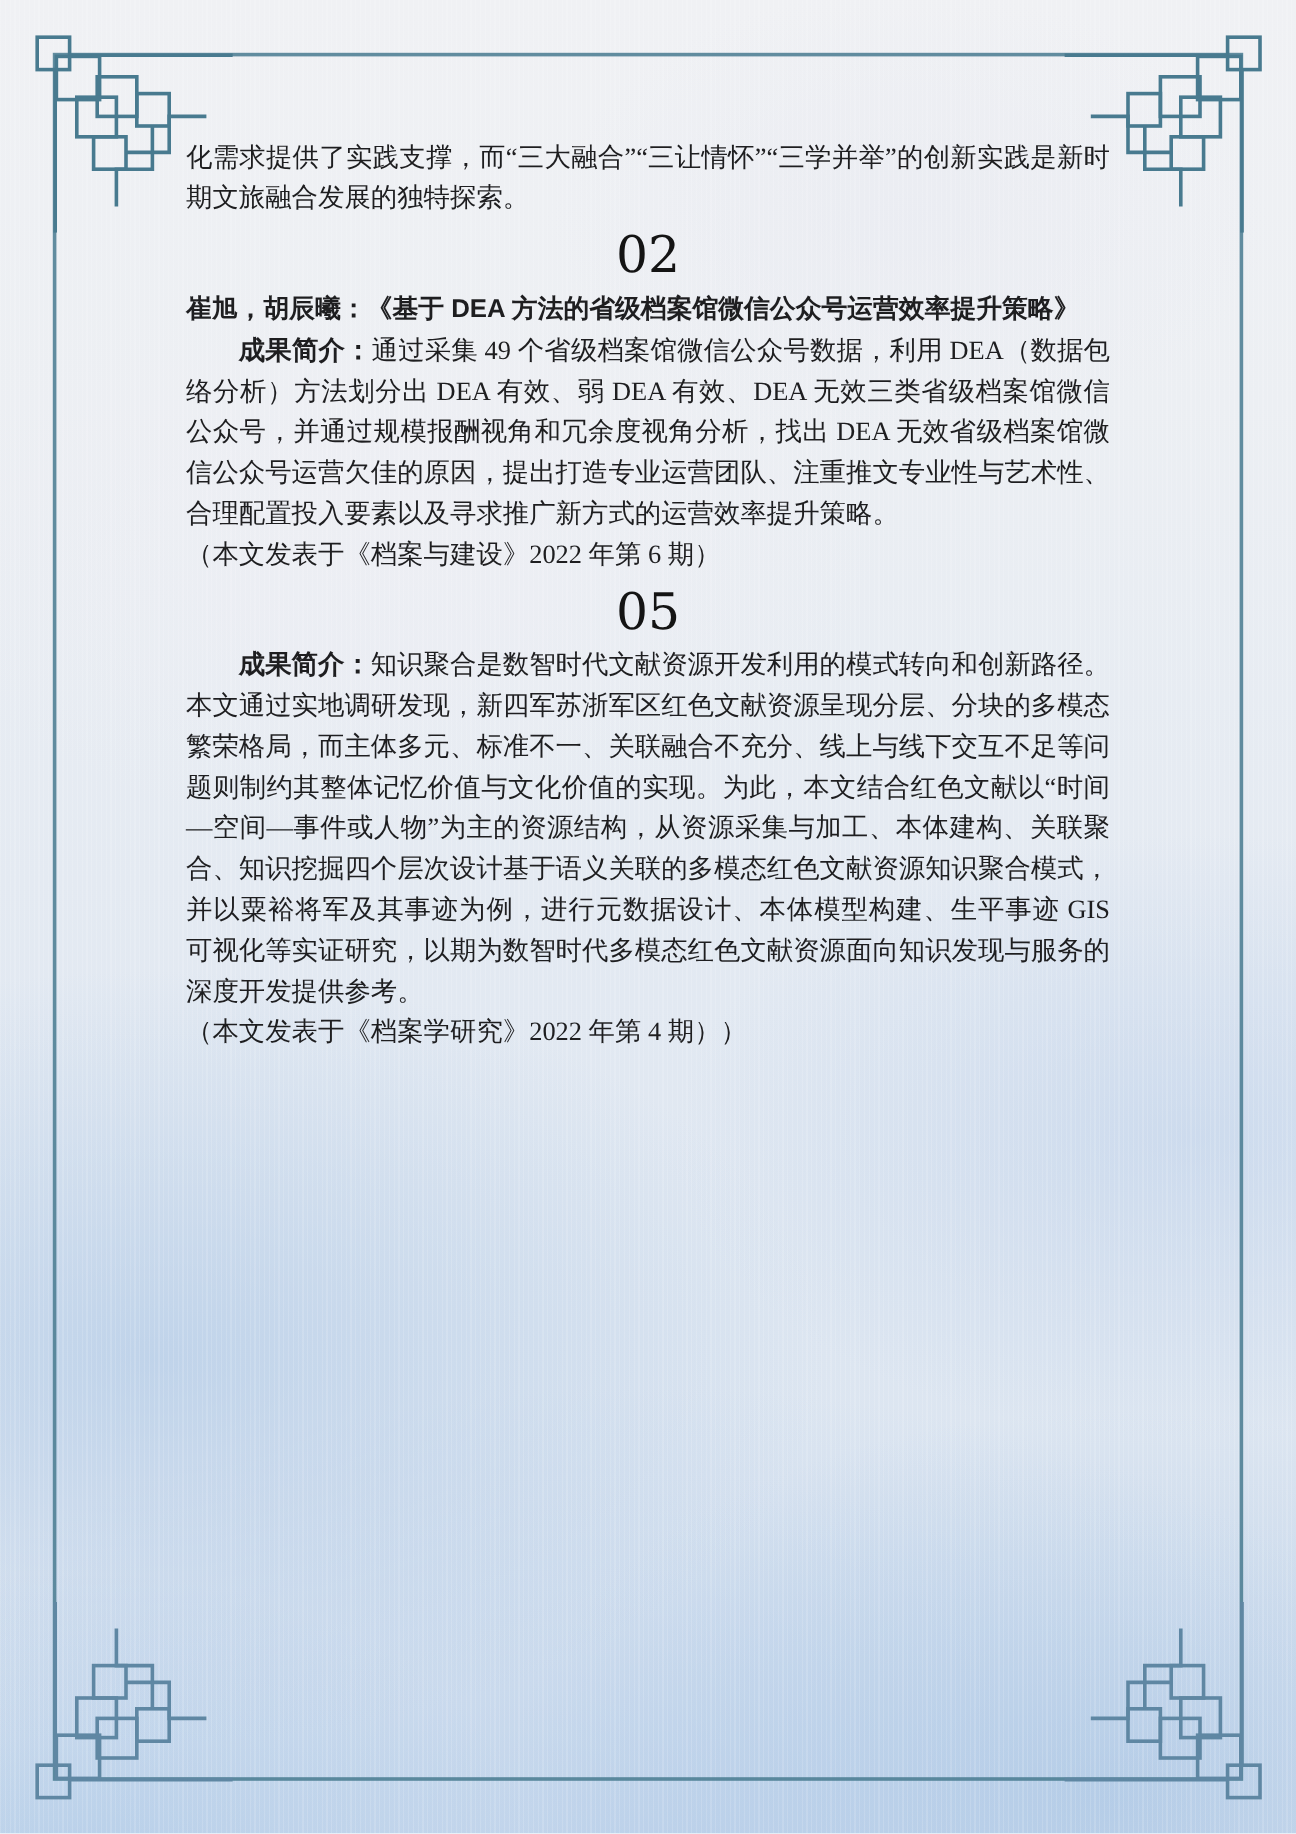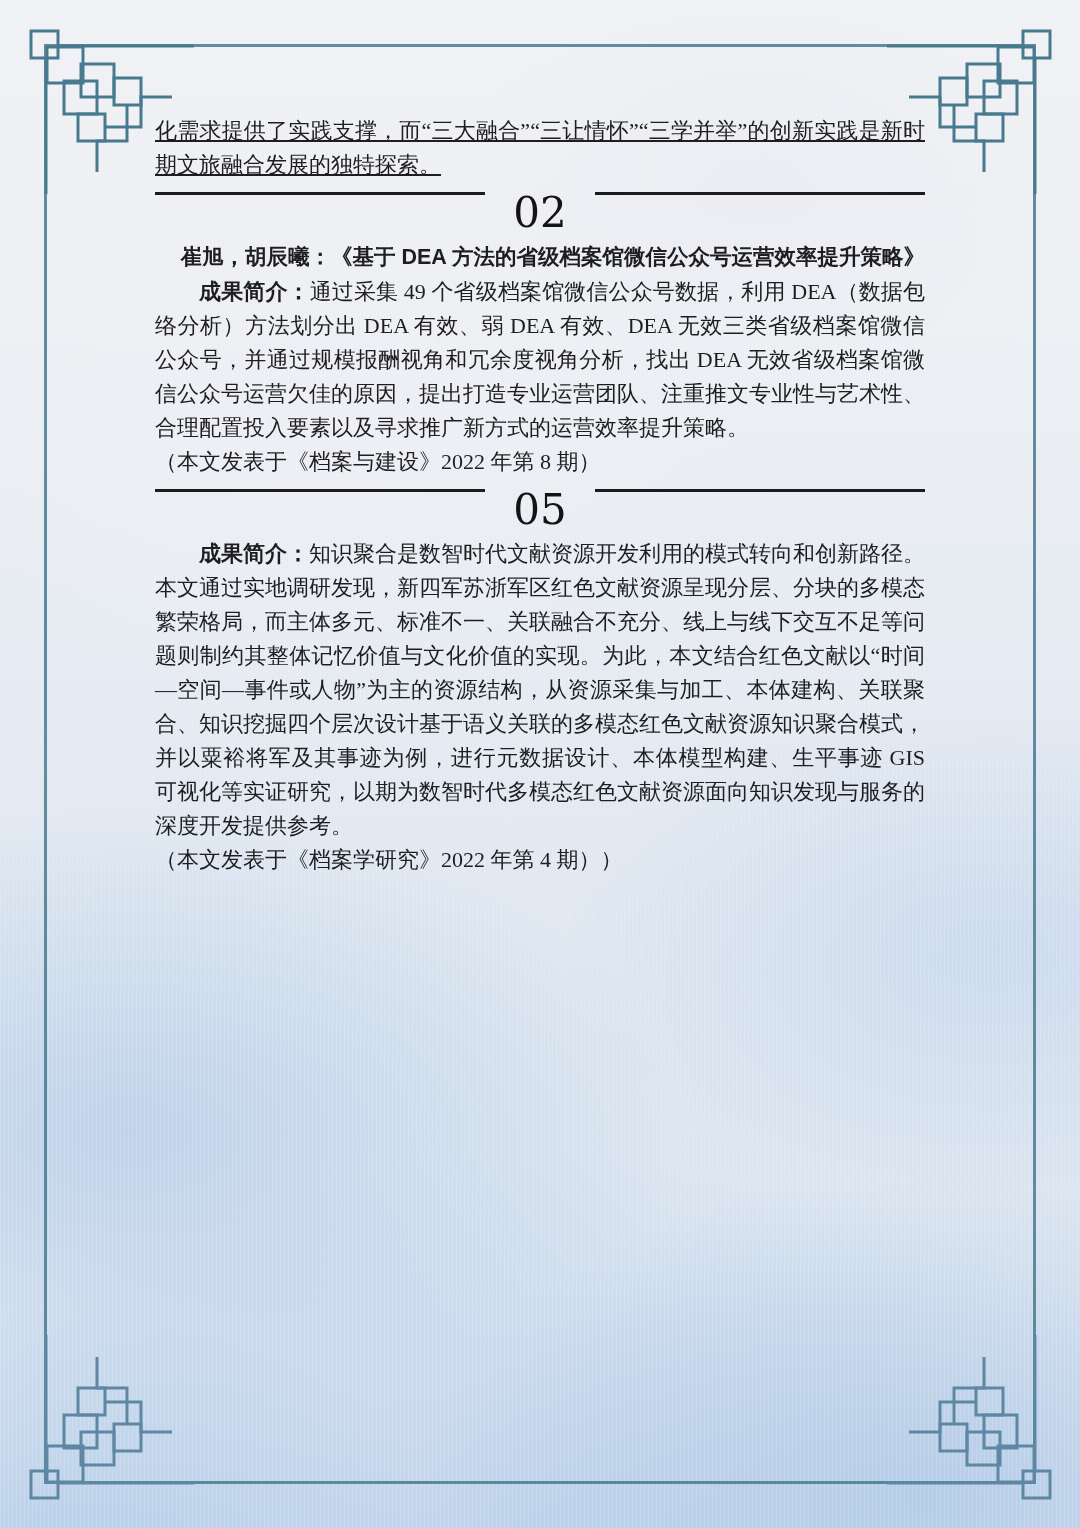--- a/index.html
+++ b/index.html
@@ -35,32 +35,32 @@
   .corner.tl{left:23.5px;top:23.5px;}
   .corner.tr{right:23.5px;top:23.5px;transform:scaleX(-1);}
   .corner.bl{left:23.5px;bottom:23.5px;transform:scaleY(-1);color:#5f87a3;}
   .corner.br{right:23.5px;bottom:23.5px;transform:scale(-1,-1);color:#5f87a3;}
   
   .content{
     position:absolute;left:155px;right:155px;top:114px;
     font-size:22px;line-height:34px;text-align:justify;
   }
   .content p{margin:0;}
-  .para{margin:0;text-decoration:underline;}
+  .para{margin:0;}
   .src-note{margin:0 0 4px 0;}
-  .divider{display:flex;margin:10px 0 6px 0;}
+  .divider{display:flex;align-items:center;margin:10px 0 6px 0;flex-direction:column;}
   .divider .dline{flex:1;height:3px;background:#1c1c1c;}
   .divider .dnum{
     font-family:"DejaVu Serif","Liberation Serif",serif;
     font-size:42px;line-height:1;padding:0 28px;color:#141414;
   }
   .sec-title{
     font-family:"Liberation Sans","DejaVu Sans",sans-serif;
     font-weight:bold;font-size:21.5px;line-height:35px;
-    text-align:right;margin:2px 0;
+    text-align:left;margin:2px 0;
   }
   .summary{text-indent:2em;}
   .lead{
     font-family:Liberation Serif, serif;
     font-weight:bold;
   }
 </style>
 </head>
 <body>
 
@@ -130,21 +130,21 @@
 
   <p class="para">化需求提供了实践支撑，而“三大融合”“三让情怀”“三学并举”的创新实践是新时期文旅融合发展的独特探索。</p>
 
   <div class="divider">
     <span class="dline"></span>
     <span class="dnum">02</span>
     <span class="dline"></span>
   </div>
   <p class="sec-title">崔旭，胡辰曦：《基于 DEA 方法的省级档案馆微信公众号运营效率提升策略》</p>
   <p class="summary"><span class="lead">成果简介：</span><span>通过采集 49 个省级档案馆微信公众号数据，利用 DEA（数据包络分析）方法划分出 DEA 有效、弱 DEA 有效、DEA 无效三类省级档案馆微信公众号，并通过规模报酬视角和冗余度视角分析，找出 DEA 无效省级档案馆微信公众号运营欠佳的原因，提出打造专业运营团队、注重推文专业性与艺术性、合理配置投入要素以及寻求推广新方式的运营效率提升策略。</span></p>
-  <p class="src-note">（本文发表于《档案与建设》2022 年第 8 期）</p>
+  <p class="src-note">（本文发表于《档案与建设》2022 年第 6 期）</p>
 
   <div class="divider">
     <span class="dline"></span>
     <span class="dnum">05</span>
     <span class="dline"></span>
   </div>
   <p class="summary"><span class="lead">成果简介：</span><span>知识聚合是数智时代文献资源开发利用的模式转向和创新路径。本文通过实地调研发现，新四军苏浙军区红色文献资源呈现分层、分块的多模态繁荣格局，而主体多元、标准不一、关联融合不充分、线上与线下交互不足等问题则制约其整体记忆价值与文化价值的实现。为此，本文结合红色文献以“时间—空间—事件或人物”为主的资源结构，从资源采集与加工、本体建构、关联聚合、知识挖掘四个层次设计基于语义关联的多模态红色文献资源知识聚合模式，并以粟裕将军及其事迹为例，进行元数据设计、本体模型构建、生平事迹 GIS 可视化等实证研究，以期为数智时代多模态红色文献资源面向知识发现与服务的深度开发提供参考。</span></p>
   <p class="src-note">（本文发表于《档案学研究》2022 年第 4 期））</p>
 
 </div>

